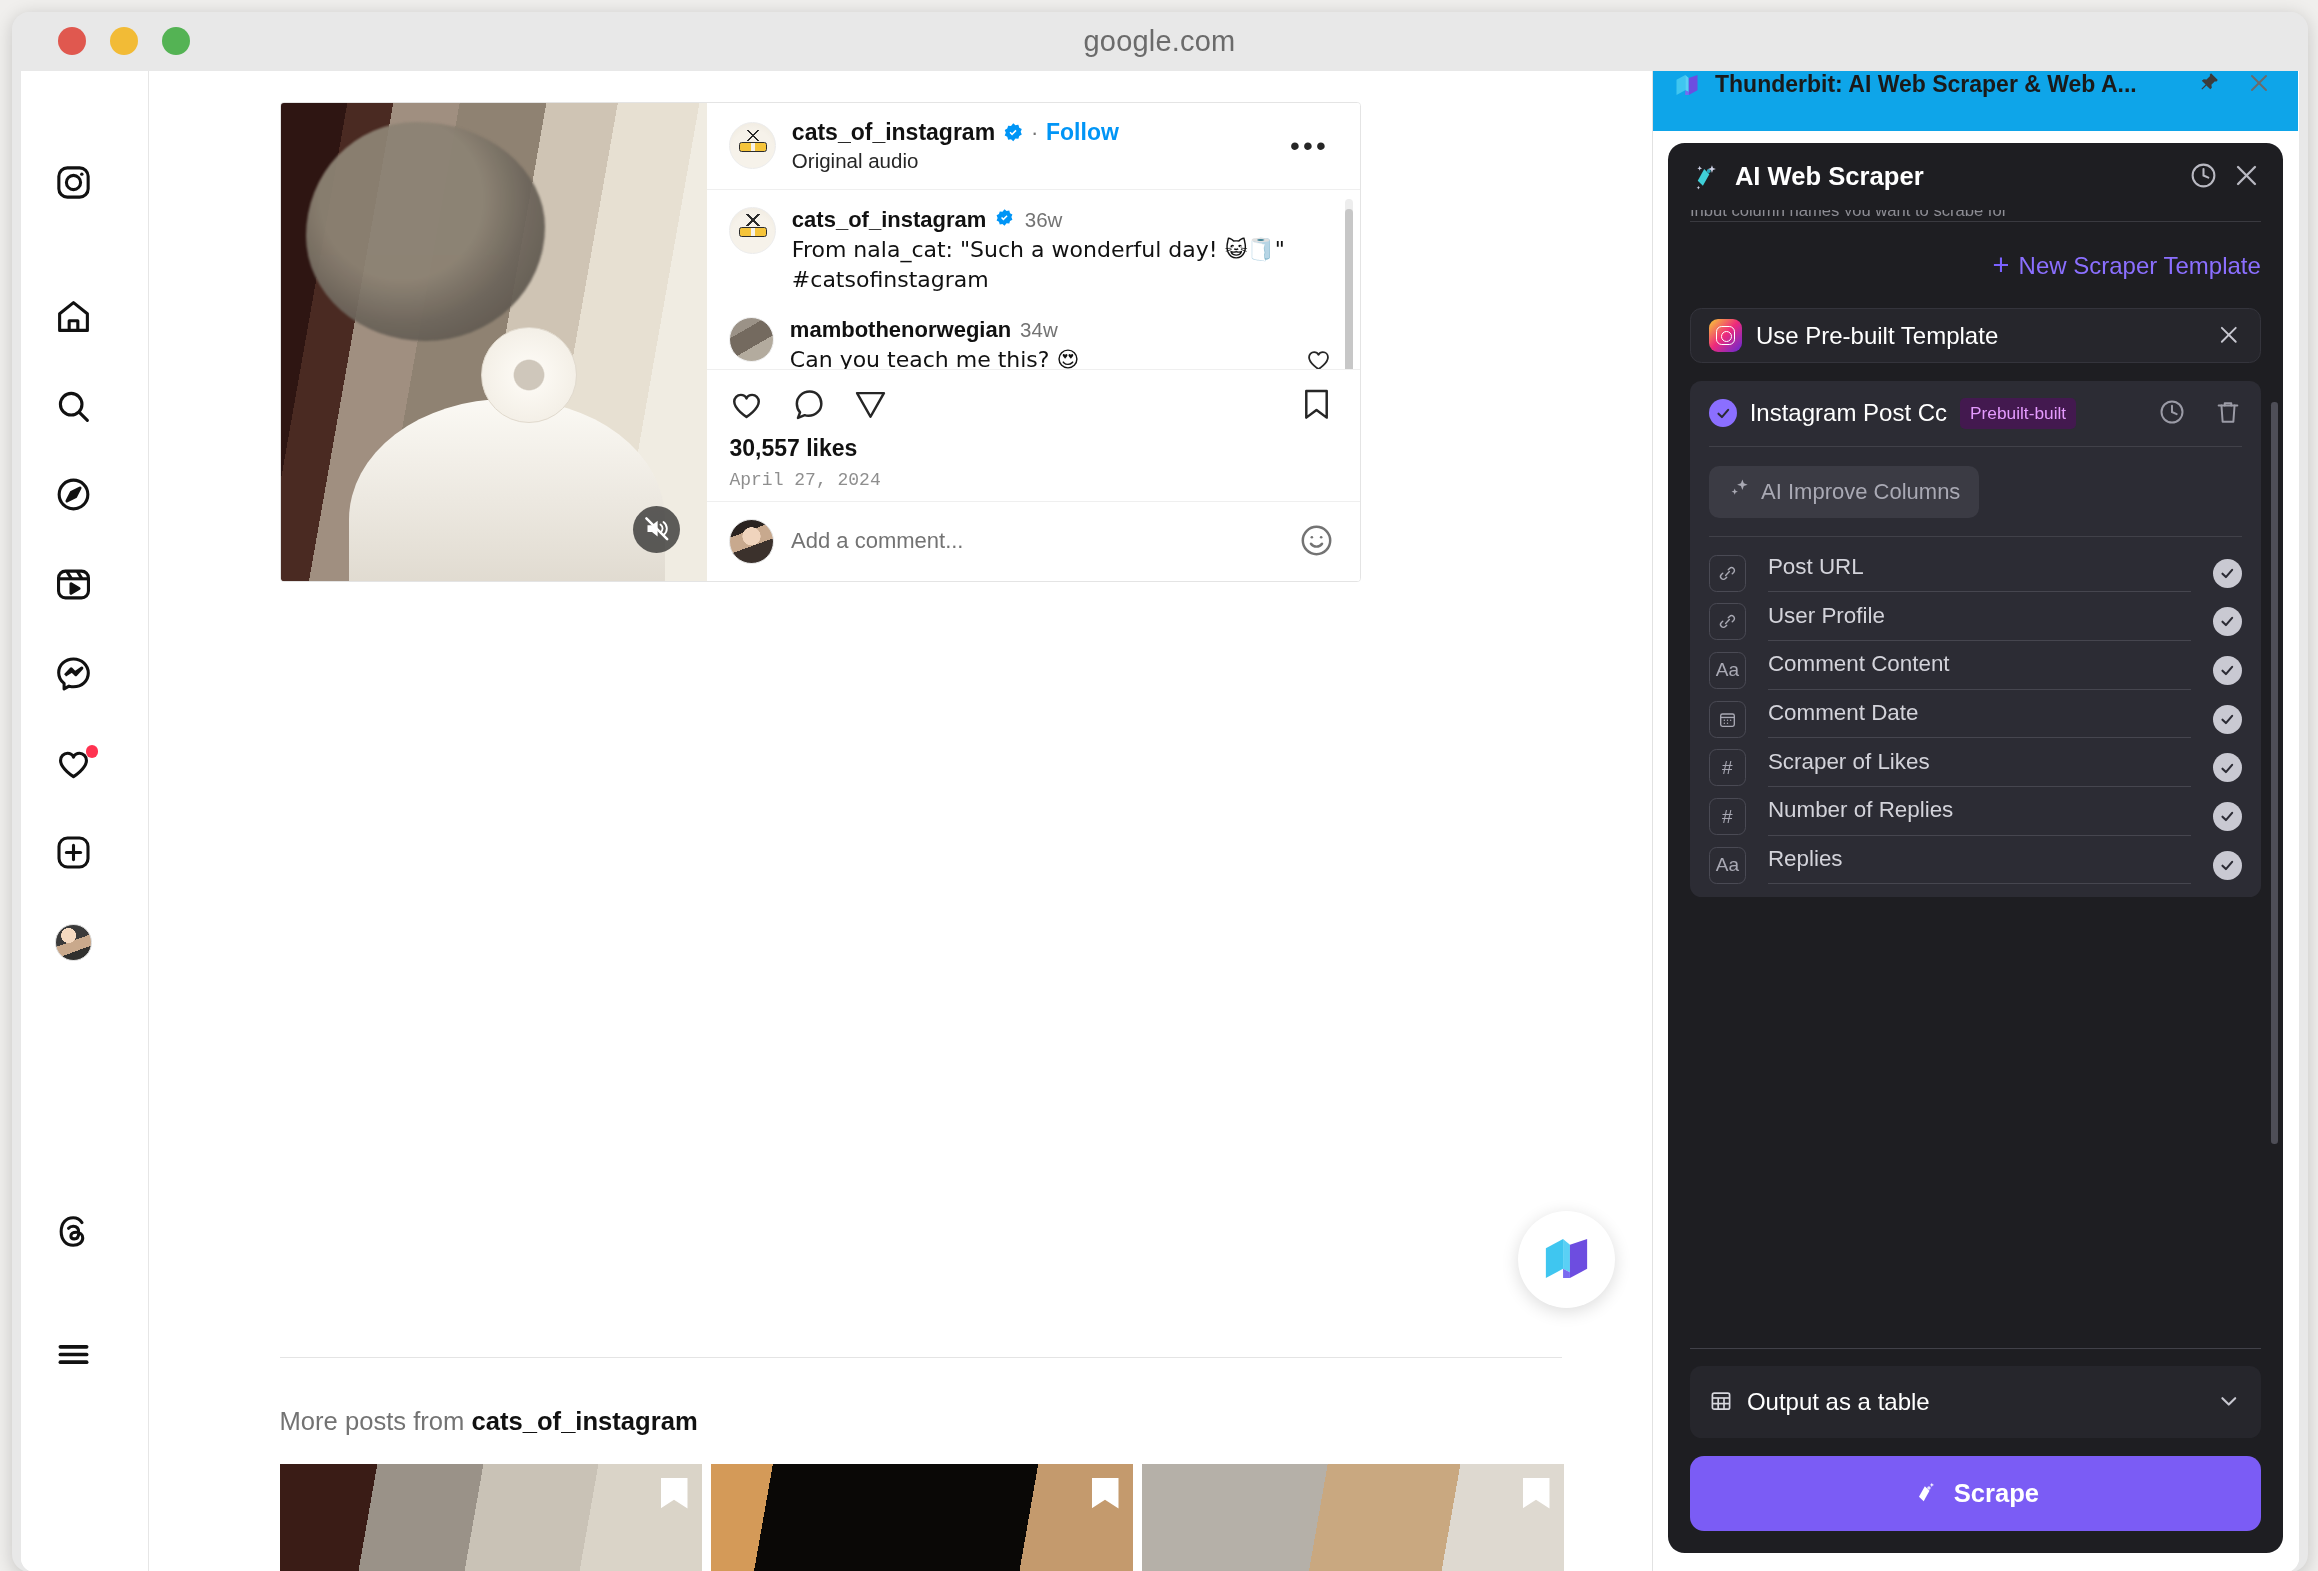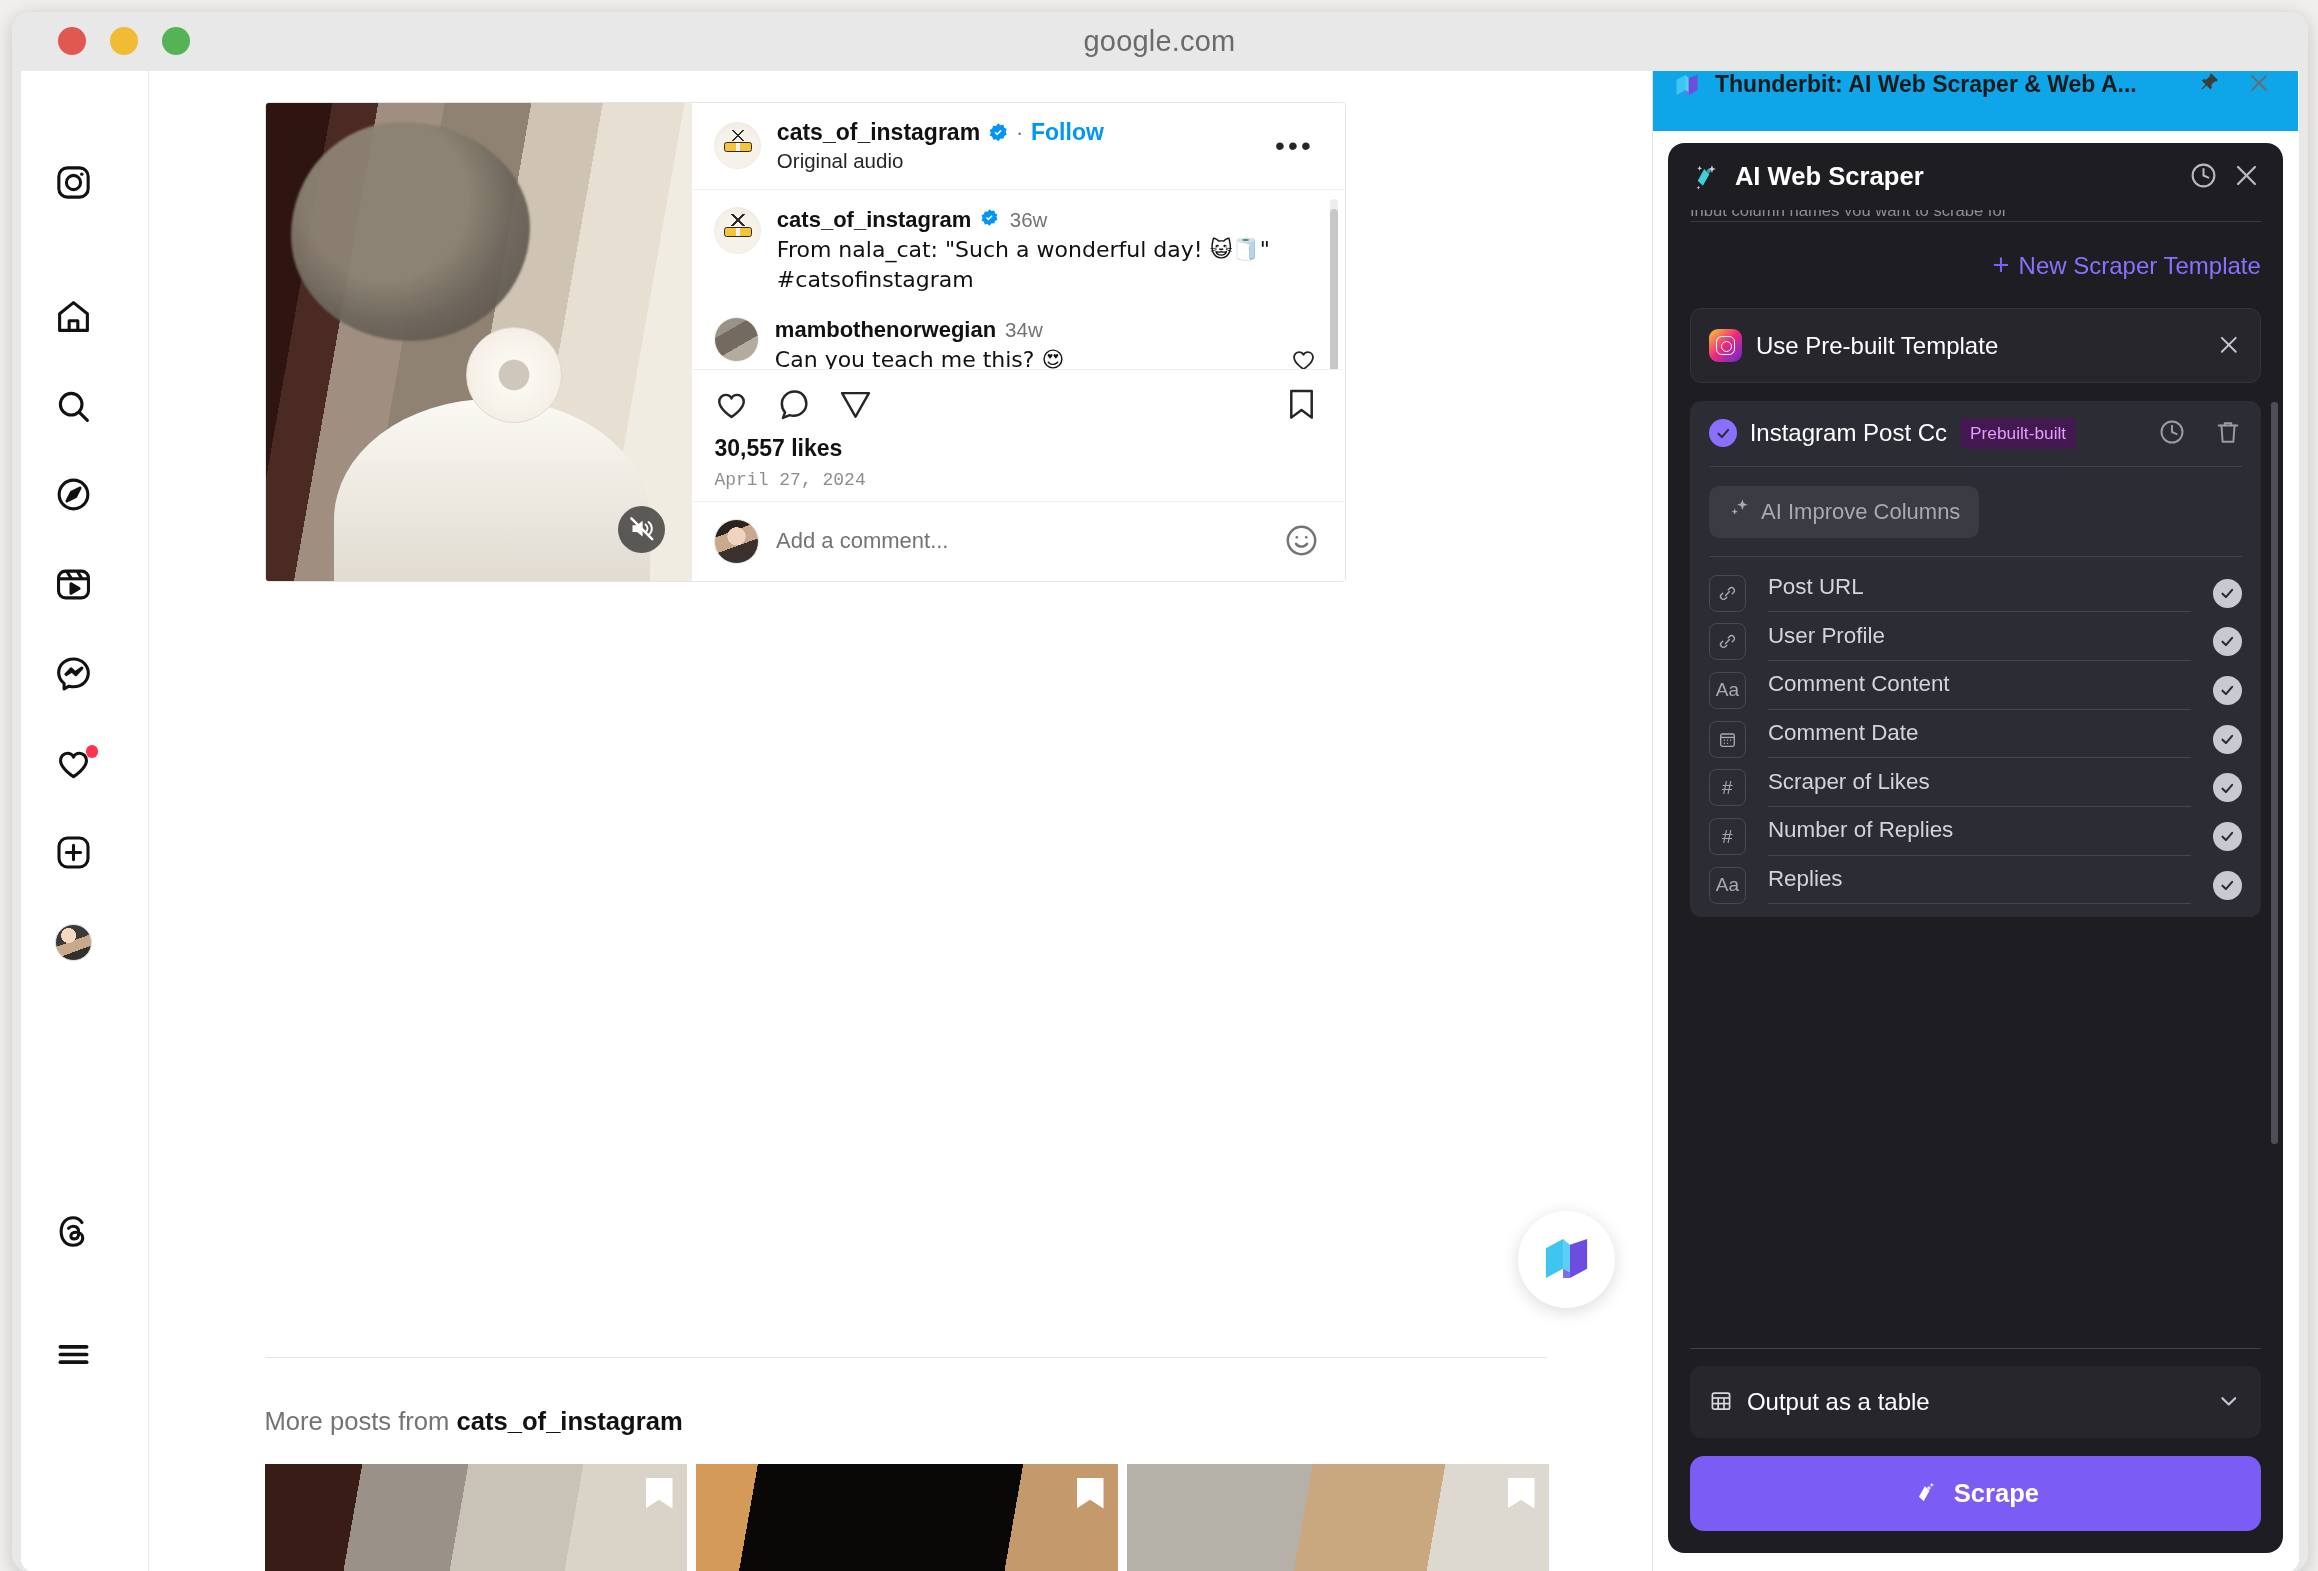--- a/index.html
+++ b/index.html
@@ -73,21 +73,21 @@
   }
   .notif-dot {
     position: absolute; right: 10.2px; top: 16.6px;
     width: 12.8px; height: 12.8px; border-radius: 50%;
     background: #ff3250;
   }
 
   
   #ig-main {
     flex: 1 1 auto; height: 100%; position: relative;
-    background: #fff; overflow: hidden;
+    background: #fff; overflow: hidden; margin-left: 15px;
   }
   #post-card {
     position: absolute; left: 116px; top: 31px;
     width: 1081px; height: 480px;
     display: flex;
     border: 1.3px solid #e4e4e4;
     border-radius: 3.8px;
     background: #fff;
     overflow: hidden;
   }
@@ -301,21 +301,21 @@
   #new-template-row {
     display: flex; justify-content: flex-end; align-items: center;
     gap: 9px; margin-top: 29px;
   }
   #new-template-row .plus { color: #7b61ff; font-size: 29px; line-height: 1; }
   #new-template-label { color: #8b6fff; font-size: 24px; }
   #prebuilt-box {
     margin-top: 28px;
     background: #26262c; border: 1.3px solid #34343c;
     border-radius: 11.5px;
-    height: 75px; display: flex; align-items: center;
+    height: 55px; display: flex; align-items: center;
     padding: 0 18px; gap: 14px;
   }
   #prebuilt-label { font-size: 24px; color: #fff; flex: 1 1 auto; }
   .ig-mini {
     width: 33px; height: 33px; border-radius: 9px; flex: 0 0 auto;
     background: linear-gradient(135deg,#f9ce34 0%, #ee2a7b 48%, #6228d7 100%);
     position: relative;
   }
   .ig-mini::before {
     content:""; position:absolute; left:7px; top:7px; right:7px; bottom:7px;

